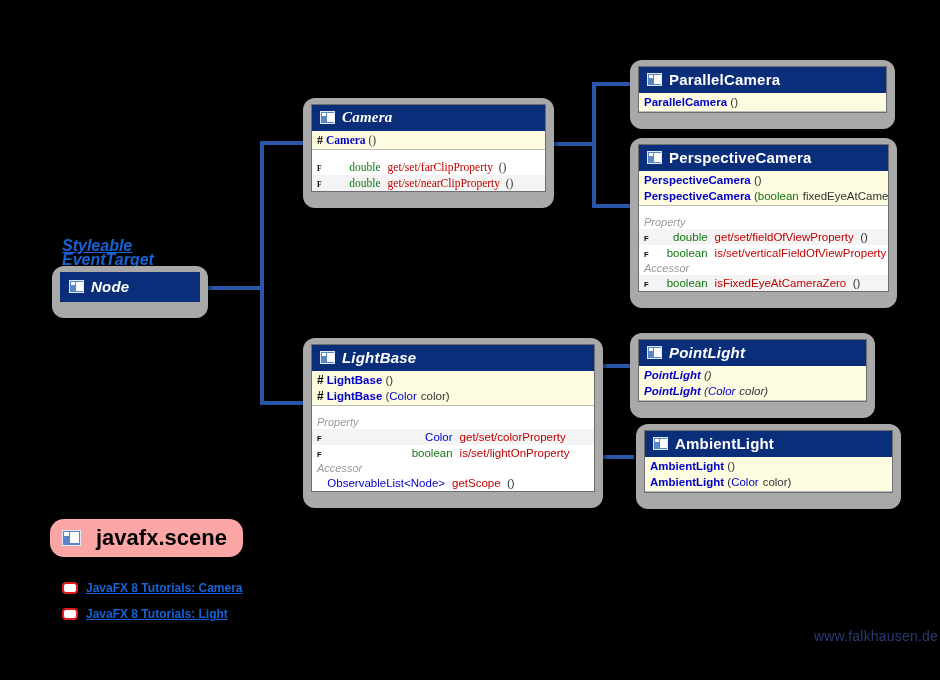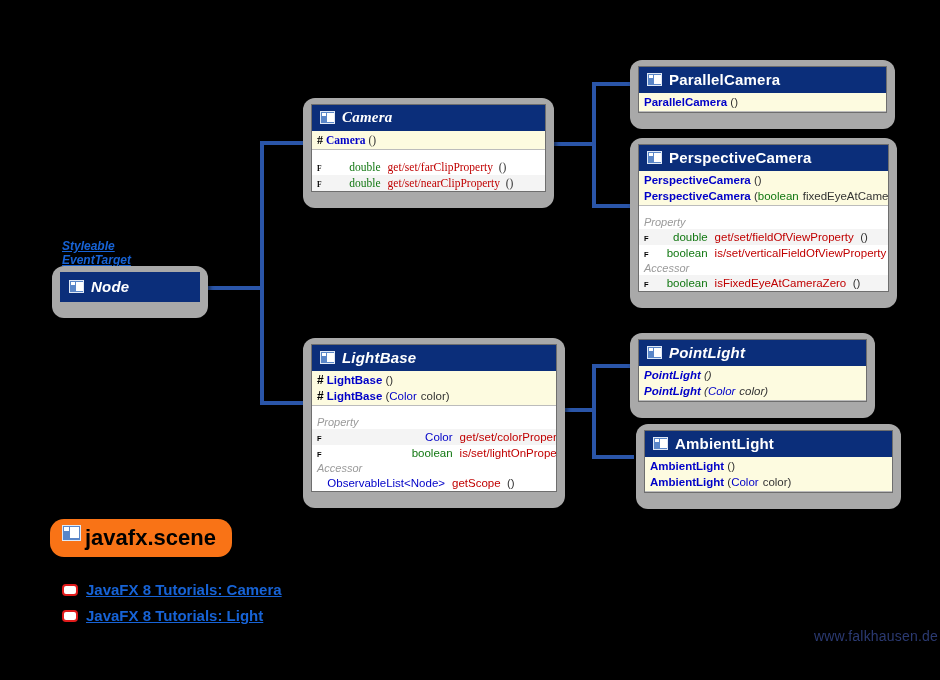--- a/index.html
+++ b/index.html
@@ -144,37 +144,38 @@
   .col-type.w-fixed { width: 128px; }
   .col-type.w-mid   { width: 56px; }
   .col-mem { flex: 1 1 auto; }
 
   
   .uml.small .uml-inner { border: none; }
   .uml.small .uml-header { padding: 6px 10px 7px 9px; }
 
   .supertypes {
     position: absolute;
-    font-size: 12px;
+    font-size: 16px;
     font-weight: bold;
     font-style: italic;
     color: #1763d6;
     line-height: 14px;
     text-decoration: underline;
   }
   .supertypes div { white-space: nowrap; }
 
   
   .pkg {
     position: absolute;
-    background: #f97316;
+    background: #fca5a5;
     border-radius: 14px;
     padding: 6px 16px 6px 12px;
     display: flex;
-    gap: 4px;
+    align-items: center;
+    gap: 15px;
     box-shadow: 2px 3px 4px rgba(0,0,0,0.5);
   }
   .pkg-name {
     font-size: 22px;
     font-weight: bold;
     color: #000000;
     white-space: nowrap;
   }
   .pkg .ico-class { width: 19px; height: 16px; }
   .pkg .ico-class::before { width: 5px; height: 4px; }
@@ -190,21 +191,21 @@
   .ico-link {
     width: 16px; height: 12px;
     border: 2px solid #e01b1b;
     border-radius: 4px;
     background: #ffffff;
     box-sizing: border-box;
     flex: 0 0 auto;
   }
   .link-text {
     color: #1763d6;
-    font-size: 15px;
+    font-size: 12px;
     font-weight: bold;
     text-decoration: underline;
     white-space: nowrap;
   }
 
   .watermark {
     position: absolute;
     font-size: 14px;
     color: #2b3a72;
     letter-spacing: .2px;
@@ -339,21 +340,21 @@
           <span class="type col-type w-mid">boolean</span>
           <span class="col-mem">
             <span class="meth">isFixedEyeAtCameraZero</span>
             <span class="paren">&nbsp;()</span>
           </span>
         </div>
       </div>
     </div>
   </div>
 
-  <div class="uml" style="left:303px; top:338px; width:262px;">
+  <div class="uml" style="left:303px; top:338px; width:300px;">
     <div class="uml-inner">
       <div class="uml-header">
         <span class="ico-class"></span>
         <span class="uml-title abstract">LightBase</span>
       </div>
       <div class="sec-ctor">
         <div class="row">
           <span class="vis">#</span>
           <span class="mname">LightBase</span>
           <span class="paren">&nbsp;()</span>

